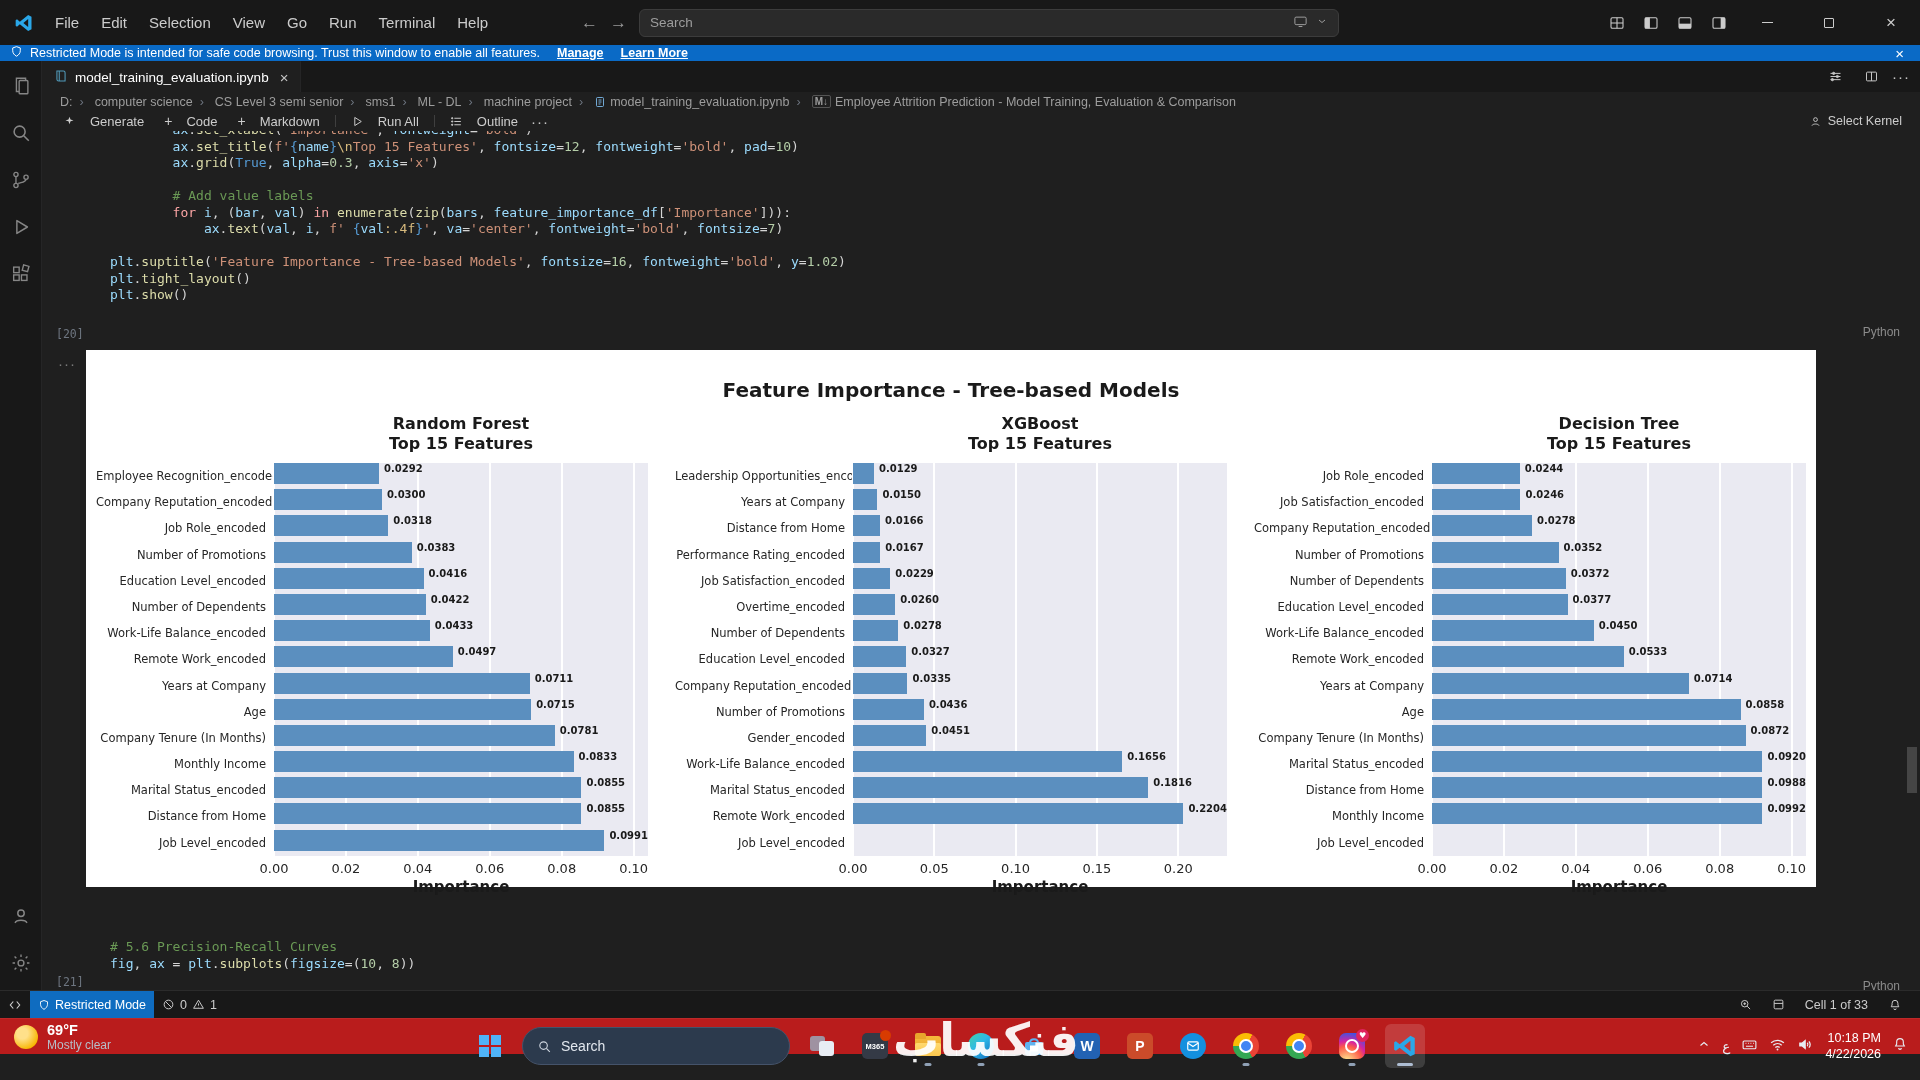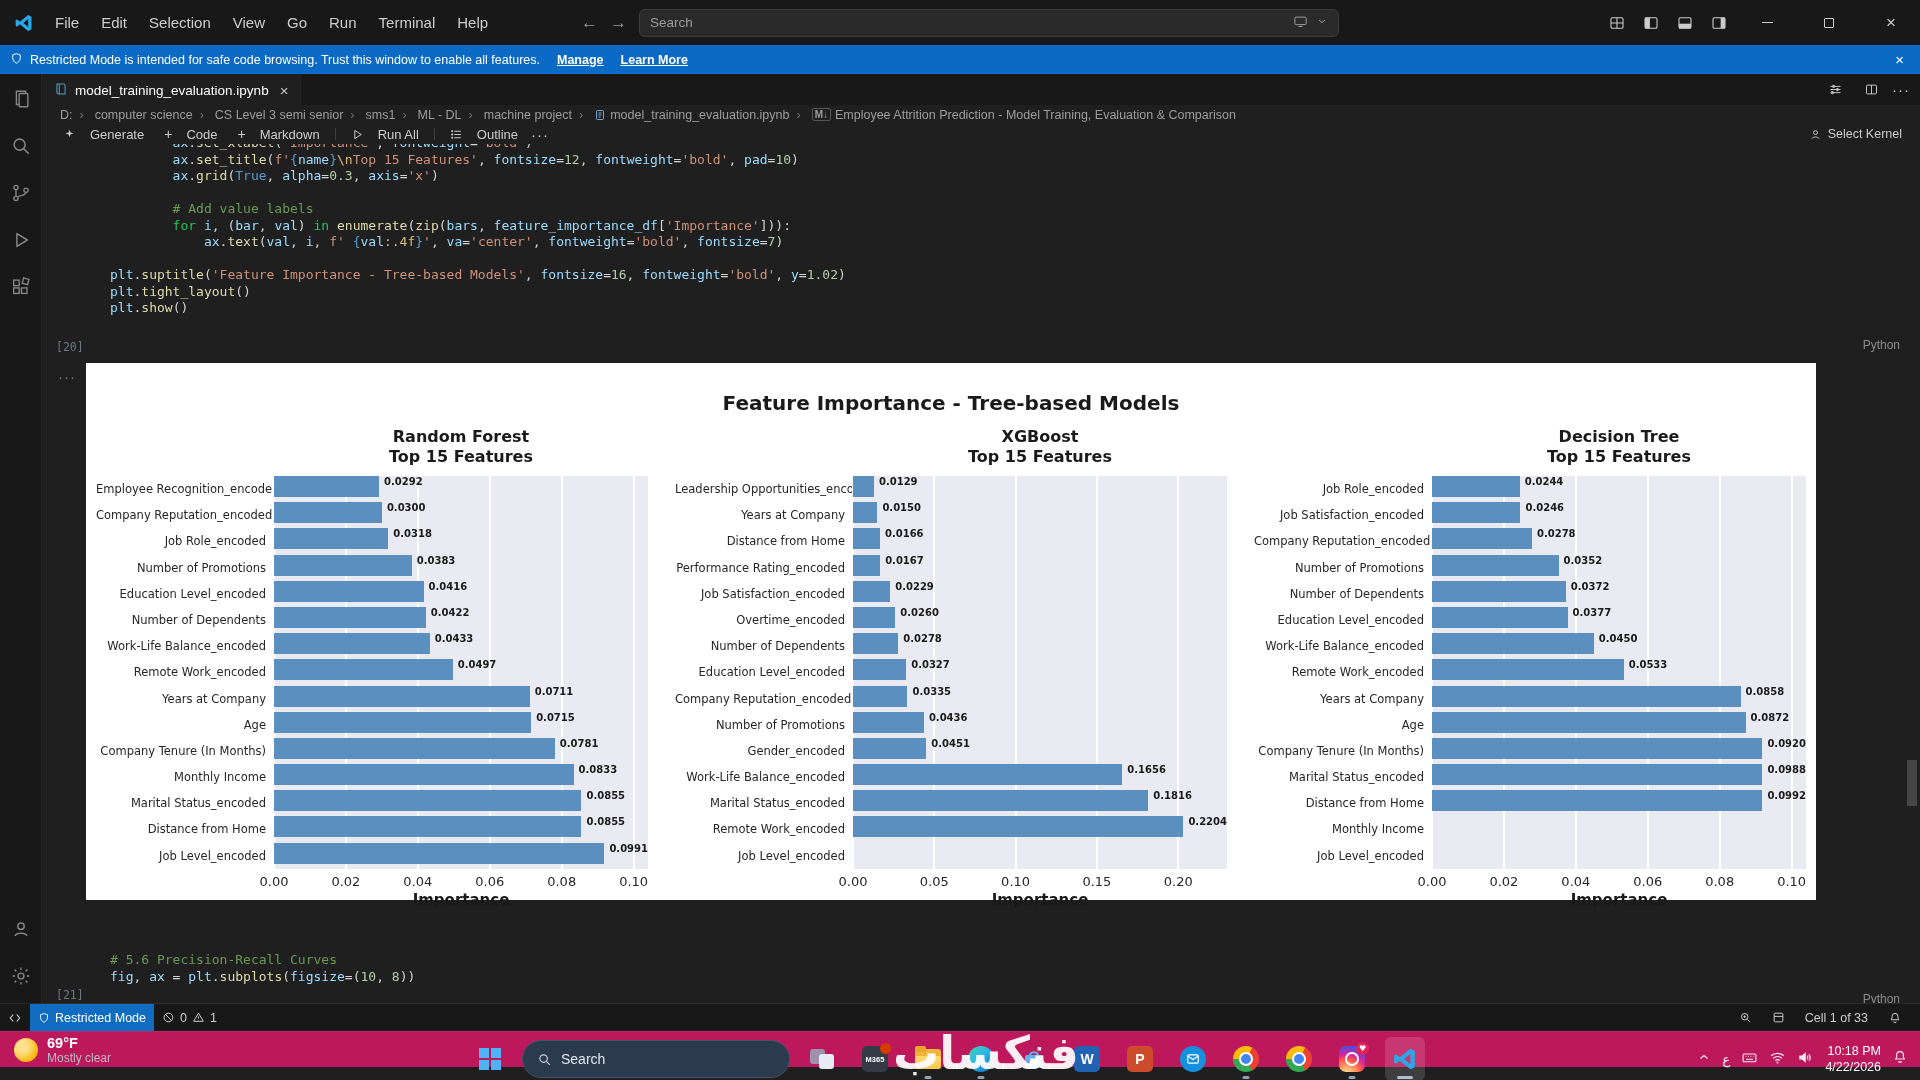--- a/index.html
+++ b/index.html
@@ -21,21 +21,21 @@
     color:#9d9d9d; font-size:13.5px; }
   .cc-label { flex:1; text-align:left; }
   .tb-right { margin-left:auto; display:flex; align-items:center; gap:4px; }
   .tb-icon { width:30px; height:26px; display:flex; align-items:center; justify-content:center; border-radius:5px; }
   .wc { width:58px; height:45px; display:flex; align-items:center; justify-content:center; color:#cccccc; }
   .wc-min { width:11px; height:1.4px; background:#ccc; }
   .wc-max { width:10px; height:10px; border:1.2px solid #ccc; border-radius:1px; }
   .wc-close { font-size:17px; line-height:1; }
 
   
-  .banner { height:29px; background:#0a6ac6; color:#fff; font-size:12.5px;
+  .banner { height:16px; background:#0a6ac6; color:#fff; font-size:12.5px;
     display:flex; align-items:center; padding:0 10px; gap:7px; }
   .banner a { color:#fff; font-weight:600; text-decoration:underline; margin-left:10px; cursor:pointer; }
   .banner-close { margin-left:auto; font-size:15px; padding:0 6px; }
 
   
   .main { display:flex; height:929px; }
   .activitybar { width:42px; background:#181818; border-right:1px solid #252526;
     display:flex; flex-direction:column; align-items:center; padding:6px 0 8px 0; gap:9px; }
   .ab-btn { width:40px; height:38px; display:flex; align-items:center; justify-content:center; }
   .ab-spacer { margin-top:auto; }
@@ -62,21 +62,21 @@
   .sep { width:1px; height:12px; background:#3f3f3f; margin:0 2px; }
   .kernel { margin-left:auto; margin-right:18px; display:flex; align-items:center; gap:6px; font-size:12.5px; }
 
   
   .editor { flex:1; position:relative; background:#1f1f1f; overflow:hidden; }
   .code-block { position:absolute; font-family:"DejaVu Sans Mono", monospace;
     font-size:13px; line-height:16.5px; white-space:pre; }
   .cb1 { left:68px; top:-9px; }
   .cb2 { left:68px; top:808px; }
   .code-line { height:16.5px; }
-  .tok-v{color:#9cdcfe}.tok-f{color:#dcdcaa}.tok-k{color:#22c55e}.tok-b{color:#569cd6}
+  .tok-v{color:#9cdcfe}.tok-f{color:#dcdcaa}.tok-k{color:#fca5a5}.tok-b{color:#569cd6}
   .tok-s{color:#ce9178}.tok-n{color:#b5cea8}.tok-c{color:#6a9955}.tok-p{color:#d4d4d4}.tok-e{color:#d7ba7d}
   .exec-label { position:absolute; left:14px; color:#6e7681; font-family:"DejaVu Sans Mono", monospace; font-size:11.5px; }
   .lang-label { position:absolute; right:20px; color:#8b8b8b; font-size:12px; }
   .out-menu { position:absolute; left:16px; top:224px; color:#7a7a7a; font-size:15px; letter-spacing:1px; }
   .scroll-thumb { position:absolute; right:3px; top:616px; width:10px; height:46px; background:rgba(121,121,121,.42); }
 
   
   .figure { position:absolute; left:44px; top:219px; width:1730px; height:537px;
     background:#ffffff; font-family:"DejaVu Sans", sans-serif; color:#262626; padding-top:28px; }
   .suptitle { text-align:center; font-size:20px; font-weight:bold; color:#1a1a1a; margin-bottom:12px; }
@@ -98,21 +98,21 @@
   .xlabel { margin-left:178px; width:374px; text-align:center; font-weight:bold; font-size:15px; color:#1a1a1a; }
 
   
   .statusbar { height:28px; background:#181818; border-top:1px solid #2b2b2b;
     display:flex; align-items:center; color:#cccccc; font-size:12.5px; }
   .sb-item { display:flex; align-items:center; gap:5px; padding:0 8px; height:100%; }
   .sb-restricted { background:#0f6cc0; color:#fff; }
   .sb-right { margin-left:auto; display:flex; align-items:center; gap:4px; padding-right:10px; }
 
   
-  .taskbar { height:36px; background:#be185d; border-top:1px solid rgba(255,255,255,.06); position:relative; }
+  .taskbar { height:36px; background:#b91c1c; border-top:1px solid rgba(255,255,255,.06); position:relative; }
   .weather { position:absolute; left:14px; top:50%; transform:translateY(-50%);
     display:flex; align-items:center; gap:9px; color:#fff; }
   .sun { width:24px; height:24px; border-radius:50%; background:radial-gradient(circle at 35% 35%, #ffe08a 25%, #f7b500 75%); }
   .weather-temp { font-size:14.5px; font-weight:600; }
   .weather-desc { font-size:12px; color:#b6bec9; }
   .tb-center { position:absolute; left:470px; top:0; height:54px; display:flex; align-items:center; gap:12px; }
   .win-btn { width:40px; height:44px; display:flex; align-items:center; justify-content:center; border-radius:6px; }
   .win-logo { display:grid; grid-template-columns:10px 10px; grid-template-rows:10px 10px; gap:2px; }
   .win-logo div { background:#4fb3f6; }
   .tb-search { width:268px; height:38px; border-radius:19px; background:#2c3a4d; border:1px solid #45536a;
@@ -659,20 +659,24 @@
                     </div>
                     <div class="bar-row">
                       <div class="bar" style="width: 43.2692%;"></div>
                       <div class="vlabel">0.0450</div>
                     </div>
                     <div class="bar-row">
                       <div class="bar" style="width: 51.25%;"></div>
                       <div class="vlabel">0.0533</div>
                     </div>
                     <div class="bar-row">
+                      <div class="bar" style="width: 68.6538%;"></div>
+                      <div class="vlabel">0.0714</div>
+                    </div>
+                    <div class="bar-row">
                       <div class="bar" style="width: 82.5%;"></div>
                       <div class="vlabel">0.0858</div>
                     </div>
                     <div class="bar-row">
                       <div class="bar" style="width: 83.8462%;"></div>
                       <div class="vlabel">0.0872</div>
                     </div>
                     <div class="bar-row">
                       <div class="bar" style="width: 88.4615%;"></div>
                       <div class="vlabel">0.0920</div>

